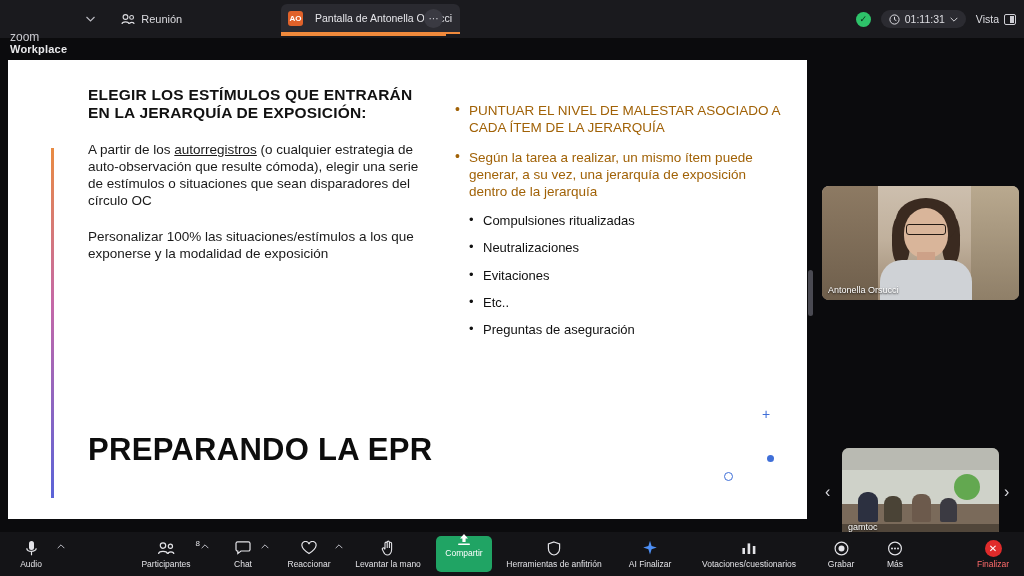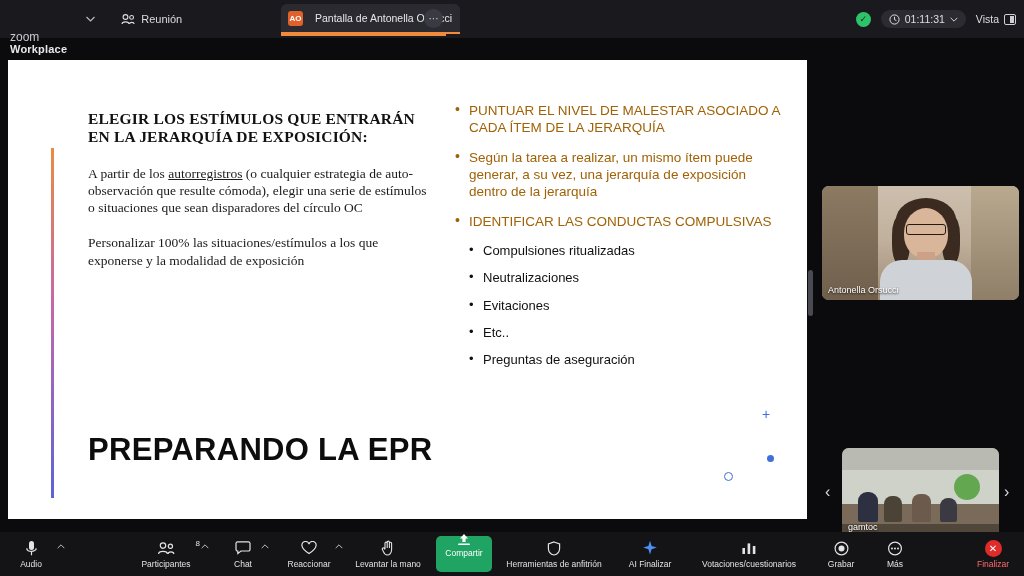--- a/index.html
+++ b/index.html
@@ -97,21 +97,21 @@
     position: absolute;
     left: 8px; top: 60px;
     width: 799px; height: 459px;
     background: #ffffff;
     overflow: hidden;
   }
   .accent-bar {
     position: absolute; left: 43px; top: 88px; width: 3px; height: 350px;
     background: linear-gradient(#e98b42 0%, #c468a8 45%, #5a63d8 100%);
   }
-  .col-left { position: absolute; left: 80px; top: 50px; width: 345px; font-family: Liberation Serif, serif; }
+  .col-left { position: absolute; left: 80px; top: 26px; width: 345px; }
   .col-right { position: absolute; left: 445px; top: 42px; width: 330px; }
 
   .h-title {
     font-size: 15.5px; font-weight: bold; color: #111;
     letter-spacing: .2px; line-height: 1.18; text-transform: uppercase;
   }
   .p-body {
     font-size: 13.5px; color: #1a1a1a; line-height: 1.28; margin-top: 18px;
   }
   .p-body u { text-decoration: underline; }
@@ -308,21 +308,20 @@
       <div class="p-body">
         <span>A partir de los </span><u>autorregistros</u><span> (o cualquier estrategia de auto-observación que resulte cómoda), elegir una serie de estímulos o situaciones que sean disparadores del círculo OC</span>
       </div>
       <div class="p-body">Personalizar 100% las situaciones/estímulos a los que exponerse y la modalidad de exposición</div>
     </div>
 
     <div class="col-right">
       <ul class="r-list">
         <li class="caps">PUNTUAR EL NIVEL DE MALESTAR ASOCIADO A CADA ÍTEM DE LA JERARQUÍA</li>
         <li>Según la tarea a realizar, un mismo ítem puede generar, a su vez, una jerarquía de exposición dentro de la jerarquía</li>
-        <li class="caps">IDENTIFICAR LAS CONDUCTAS COMPULSIVAS</li>
       </ul>
       <ul class="sub-list">
         <li>Compulsiones ritualizadas</li>
         <li>Neutralizaciones</li>
         <li>Evitaciones</li>
         <li>Etc..</li>
         <li>Preguntas de aseguración</li>
       </ul>
     </div>
 

